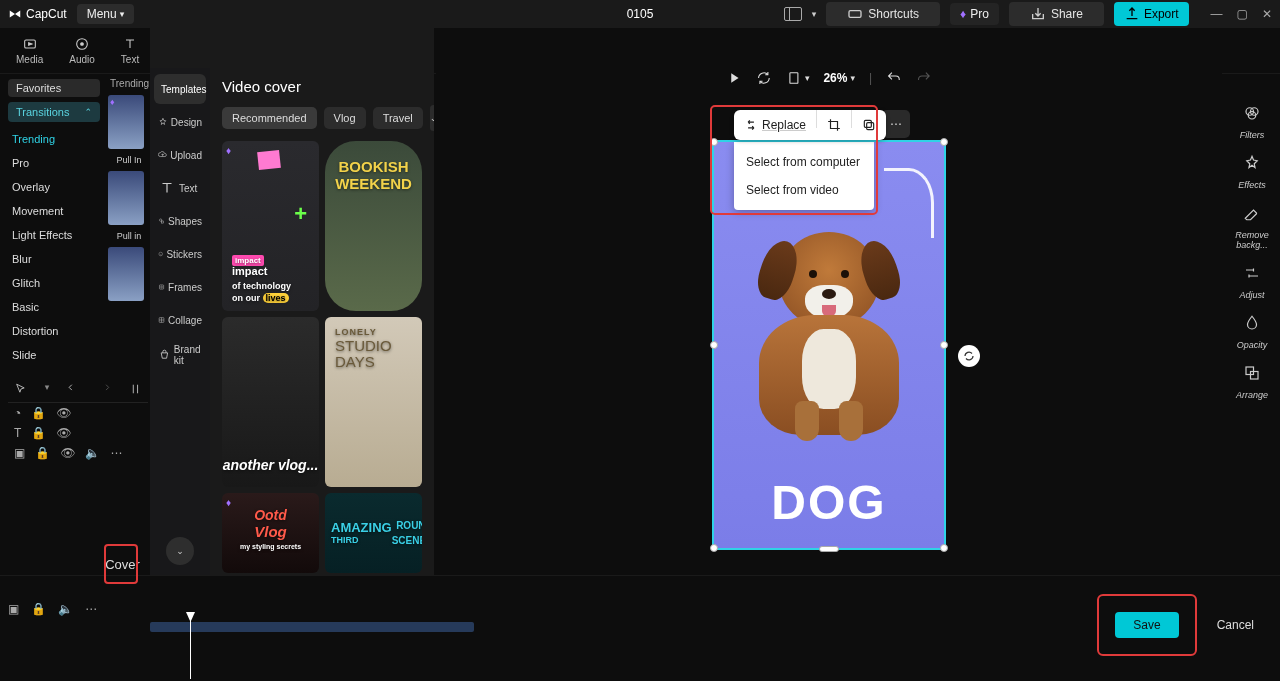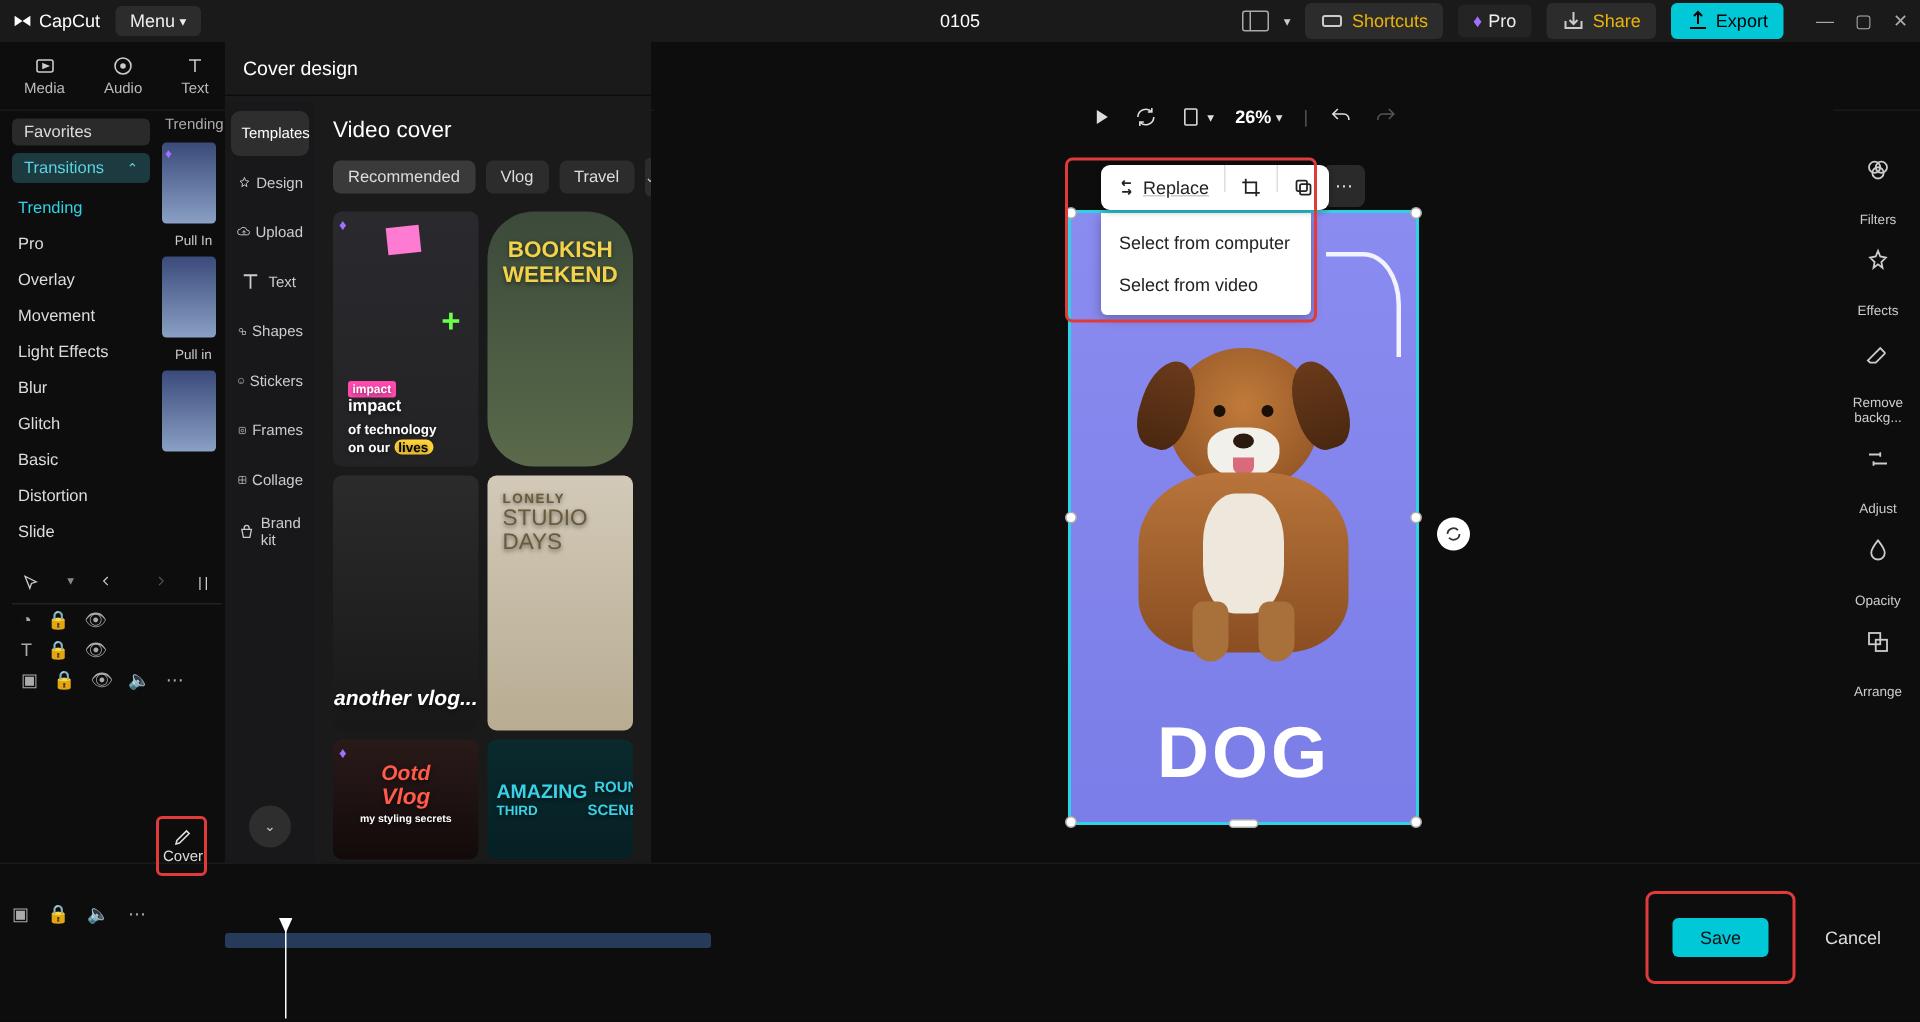--- a/index.html
+++ b/index.html
@@ -4,21 +4,21 @@
 <style>
 * { margin: 0; padding: 0; box-sizing: border-box; font-family: -apple-system, BlinkMacSystemFont, "Segoe UI", sans-serif; }
 body { background: #0d0d0d; color: #ccc; width: 1280px; height: 681px; overflow: hidden; position: relative; font-size: 12px; }
 .titlebar { height: 28px; background: #1a1a1a; display: flex; align-items: center; padding: 0 8px; gap: 10px; }
 .logo { display: flex; align-items: center; gap: 4px; color: #fff; font-size: 12px; font-weight: 500; }
 .menu-btn { background: #2c2c2c; border-radius: 4px; padding: 3px 10px; color: #eee; font-size: 12px; display: flex; align-items: center; gap: 3px; }
 .doc-title { position: absolute; left: 50%; transform: translateX(-50%); color: #fff; font-size: 12px; }
 .titlebar-right { margin-left: auto; display: flex; align-items: center; gap: 10px; }
 .layout-icn { width: 18px; height: 14px; border: 1.3px solid #aaa; border-radius: 2px; position: relative; }
 .layout-icn::after { content: ""; position: absolute; left: 4px; top: 0; bottom: 0; border-left: 1.3px solid #aaa; }
-.pill-btn { background: #2c2c2c; border-radius: 4px; padding: 4px 10px; color: #eab308; font-size: 12px; display: flex; align-items: center; gap: 5px; }
+.pill-btn { background: #2c2c2c; border-radius: 4px; padding: 4px 21px; color: #e5e5e5; font-size: 12px; display: flex; align-items: center; gap: 5px; }
 .pro-pill { background: #242424; border-radius: 4px; padding: 4px 10px; color: #eee; font-size: 12px; display: flex; align-items: center; gap: 4px; }
 .export-btn { background: #00c8d6; color: #000; border-radius: 4px; padding: 4px 10px; font-size: 12px; display: flex; align-items: center; gap: 4px; font-weight: 500; }
 .win-ctrls { display: flex; gap: 14px; margin-left: 12px; color: #aaa; }
 .tabs-strip { height: 46px; background: #0d0d0d; display: flex; align-items: center; padding: 0 6px; gap: 6px; border-bottom: 1px solid #1a1a1a; }
 .tab-item { display: flex; flex-direction: column; align-items: center; gap: 2px; color: #bbb; font-size: 10px; padding: 2px 10px; }
 .left-col { position: absolute; left: 0; top: 74px; width: 108px; bottom: 0; background: #0d0d0d; }
 .fav-col { width: 108px; }
 .chip { background: #1d3a40; color: #5ad4e0; border-radius: 4px; padding: 4px 8px; margin: 5px 8px; display: flex; align-items: center; justify-content: space-between; font-size: 11px; }
 .fav-chip { background: #2a2a2a; color: #ddd; font-size: 11px; padding: 3px 8px; }
 .menu-list { padding: 0 8px; }
@@ -76,25 +76,25 @@
 .repl-bar { position: absolute; top: -30px; left: 22px; background: #ffffff; border-radius: 6px; display: flex; align-items: flex-start; height: 30px; box-shadow: 0 1px 4px rgba(0,0,0,.3); z-index: 6; text-decoration: underline; }
 .repl-btn { display: flex; align-items: center; gap: 4px; padding: 0 10px; color: #222; font-size: 12px; height: 100%; }
 .rb-sep { width: 1px; height: 18px; background: #ddd; }
 .more-dots { position: absolute; top: -30px; left: 170px; width: 28px; height: 28px; background: #2a2a2a; border-radius: 5px; display: flex; align-items: center; justify-content: center; color: #ddd; }
 .sel-dd { position: absolute; top: 2px; left: 22px; width: 140px; background: #fff; border-radius: 0 0 4px 4px; box-shadow: 0 2px 8px rgba(0,0,0,.3); z-index: 5; padding: 6px 0; }
 .sel-opt { padding: 7px 12px; color: #222; font-size: 12px; }
 .redbox1 { position: absolute; top: -35px; left: -2px; width: 168px; height: 110px; border: 2.5px solid #e03a3a; border-radius: 5px; z-index: 7; pointer-events: none; }
 .refresh-circ { position: absolute; top: 50%; right: -34px; width: 22px; height: 22px; background: #fff; border-radius: 50%; display: flex; align-items: center; justify-content: center; font-size: 12px; }
 .tail-deco { position: absolute; top: 26px; right: 10px; width: 50px; height: 70px; border: 3px solid #fff; border-left: none; border-bottom: none; border-radius: 0 50% 0 0; opacity: .9; }
 .rtoolbar { position: absolute; right: 0; top: 104px; width: 56px; display: flex; flex-direction: column; align-items: center; gap: 14px; color: #ccc; }
-.rt { display: flex; flex-direction: column; align-items: center; gap: 19px; font-size: 9px; }
+.rt { display: flex; flex-direction: column; align-items: center; gap: 8px; font-size: 9px; font-style: italic; }
 .bottom { position: absolute; left: 0; right: 0; bottom: 0; height: 106px; background: #0d0d0d; border-top: 1px solid #1a1a1a; }
 .tl-ctrls { position: absolute; left: 8px; top: -200px; width: 140px; }
 .tl-row { display: flex; gap: 10px; padding: 3px 6px; align-items: center; color: #aaa; }
-.cover-btn { position: absolute; left: 108px; top: -28px; width: 28px; height: 32px; display: flex; flex-direction: column; align-items: center; justify-content: center; gap: 1px; color: #ddd; font-size: 10px; text-align: center; }
+.cover-btn { position: absolute; left: 108px; top: -28px; width: 28px; height: 32px; display: flex; flex-direction: row; align-items: center; justify-content: center; gap: 1px; color: #ddd; font-size: 13px; text-align: center; }
 .cover-red { position: absolute; left: 104px; top: -32px; width: 34px; height: 40px; border: 2.5px solid #e03a3a; border-radius: 4px; pointer-events: none; }
 .track-row { position: absolute; left: 8px; top: 26px; right: 12px; display: flex; align-items: center; gap: 12px; color: #aaa; }
 .track { position: absolute; left: 150px; top: 46px; height: 10px; width: 324px; background: #263a5a; border-radius: 2px; }
 .playhead { position: absolute; left: 190px; top: 40px; bottom: 2px; width: 1px; background: #fff; }
 .playhead::before { content: ""; position: absolute; top: -4px; left: -4px; width: 9px; height: 10px; background: #fff; clip-path: polygon(0 0,100% 0,50% 100%); }
 .footer-btns { position: absolute; right: 18px; top: 18px; display: flex; gap: 12px; align-items: center; }
 .save-btn { background: #00c8d6; color: #111; border-radius: 4px; padding: 6px 18px; font-size: 12px; font-weight: 500; }
 .save-red { border: 2.5px solid #e03a3a; border-radius: 6px; padding: 16px; }
 .cancel-btn { color: #ddd; font-size: 12px; padding: 6px 8px; }
 svg { display: block; }
@@ -207,21 +207,20 @@
   <div class="thumb">
       <span style="position:absolute;top:2px;left:2px;color:#a070ff;font-size:9px">♦</span>
     </div>
   <div class="thumb-lbl">Pull In</div>
   <div class="thumb"></div>
   <div class="thumb-lbl">Pull in</div>
   <div class="thumb"></div>
 </div>
 
 <div class="panel">
-  <div class="panel-hd">Cover design</div>
   <div class="vtabs">
     <div class="vtab on">
         <svg width="18" height="18" viewBox="0 0 24 24" fill="none" stroke="#fff" stroke-width="1.6">
           <rect x="5" y="4" width="10" height="16" rx="2"></rect>
           <path d="M18 6v12"></path>
         </svg>
         <span>Templates</span>
       </div>
     <div class="vtab">
         <svg width="18" height="18" viewBox="0 0 24 24" fill="none" stroke="#ccc" stroke-width="1.6">

